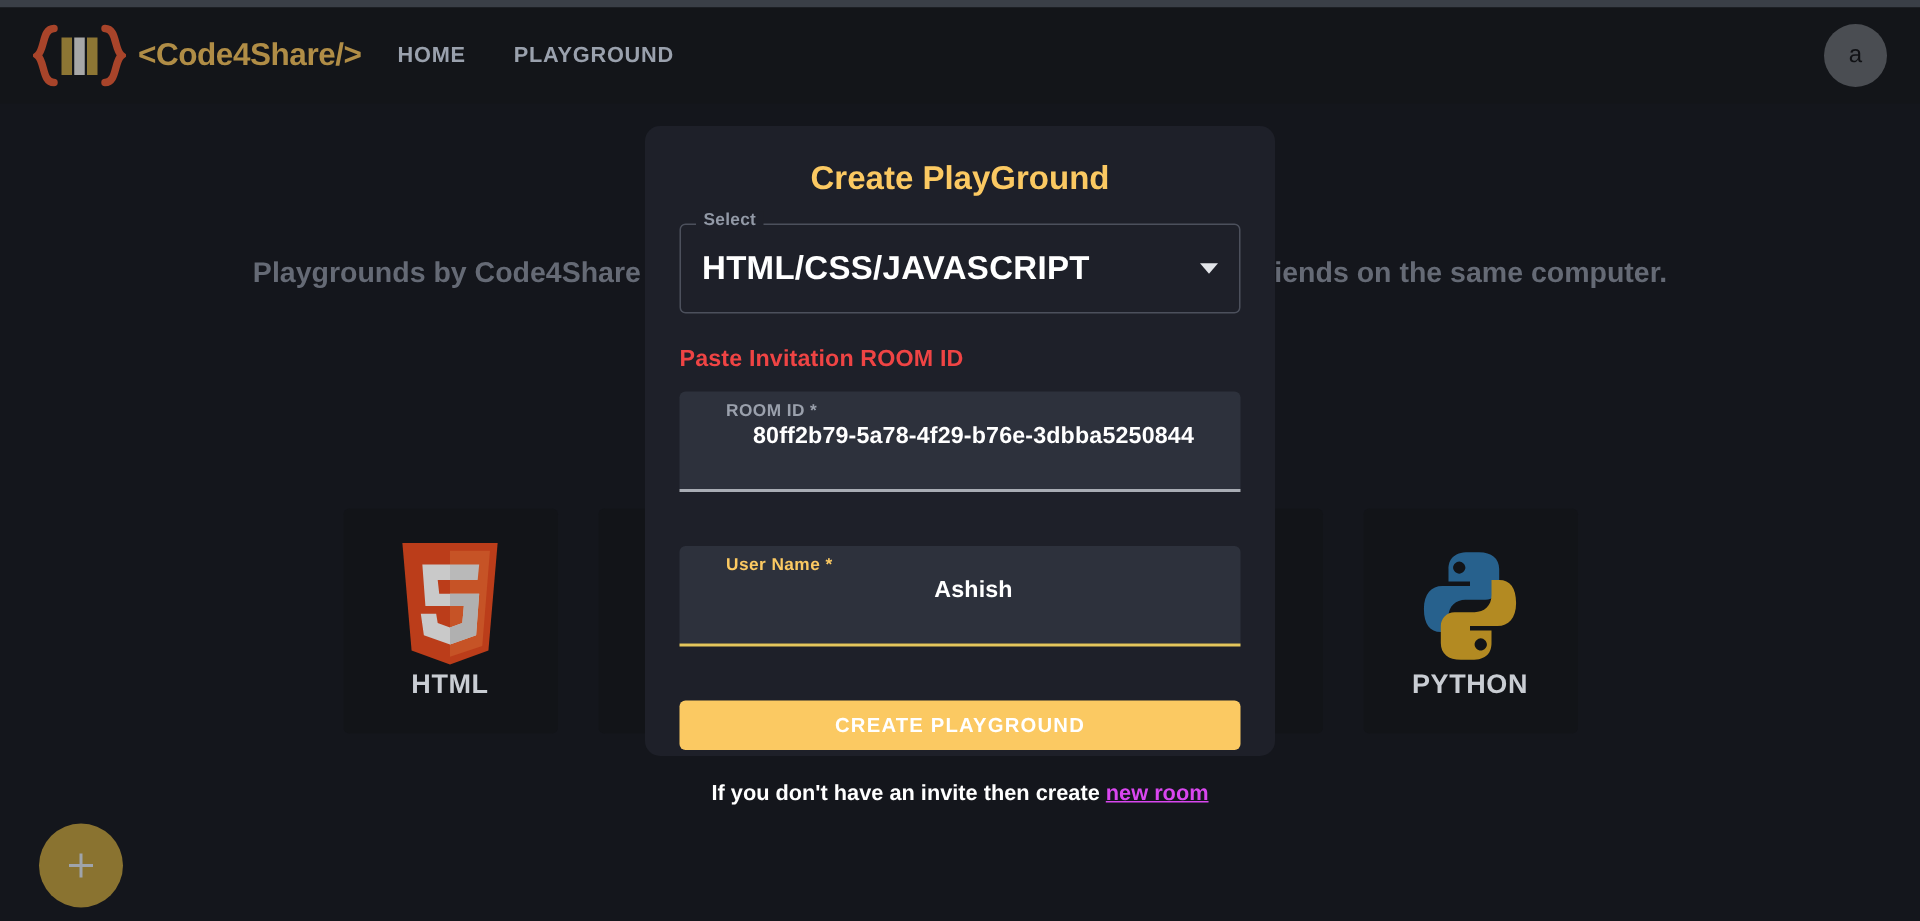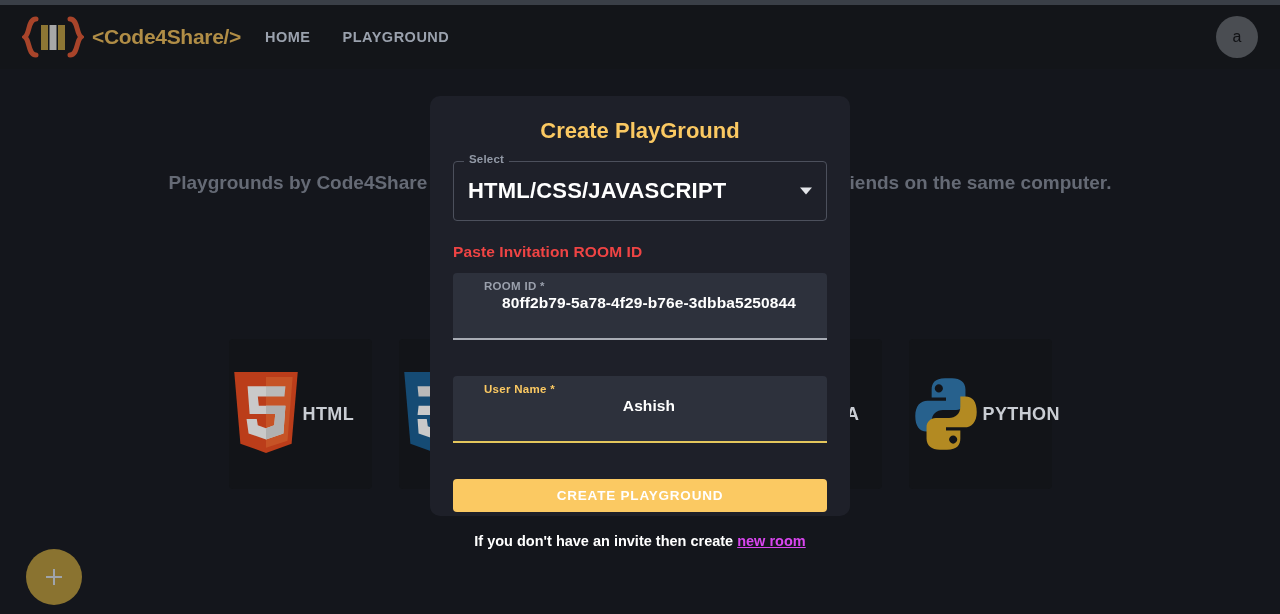--- a/index.html
+++ b/index.html
@@ -120,22 +120,23 @@
     justify-content: center;
     gap: 27px;
   }
 
   .card {
     width: 143px;
     height: 150px;
     background: #121418;
     border-radius: 4px;
     display: flex;
-    flex-direction: row;
-    align-items: center;
+    flex-direction: column;
+    align-items: center;
+    justify-content: center;
     gap: 0;
     cursor: pointer;
   }
 
   .card-icon { width: 74px; height: 84px; display: block; }
 
   .card-label {
     font-size: 18px;
     font-weight: bold;
     color: #c9cdd3;
@@ -156,21 +157,21 @@
     align-items: center;
     justify-content: center;
     cursor: pointer;
   }
   .fab svg { display: block; }
 
   
   .modal {
     position: absolute;
     left: 430px;
-    top: 96px;
+    top: 84px;
     width: 420px;
     height: 420px;
     background: #1e2029;
     border-radius: 10px;
     padding: 22px 23px 0 23px;
   }
 
   .modal-title {
     text-align: center;
     font-size: 22px;

